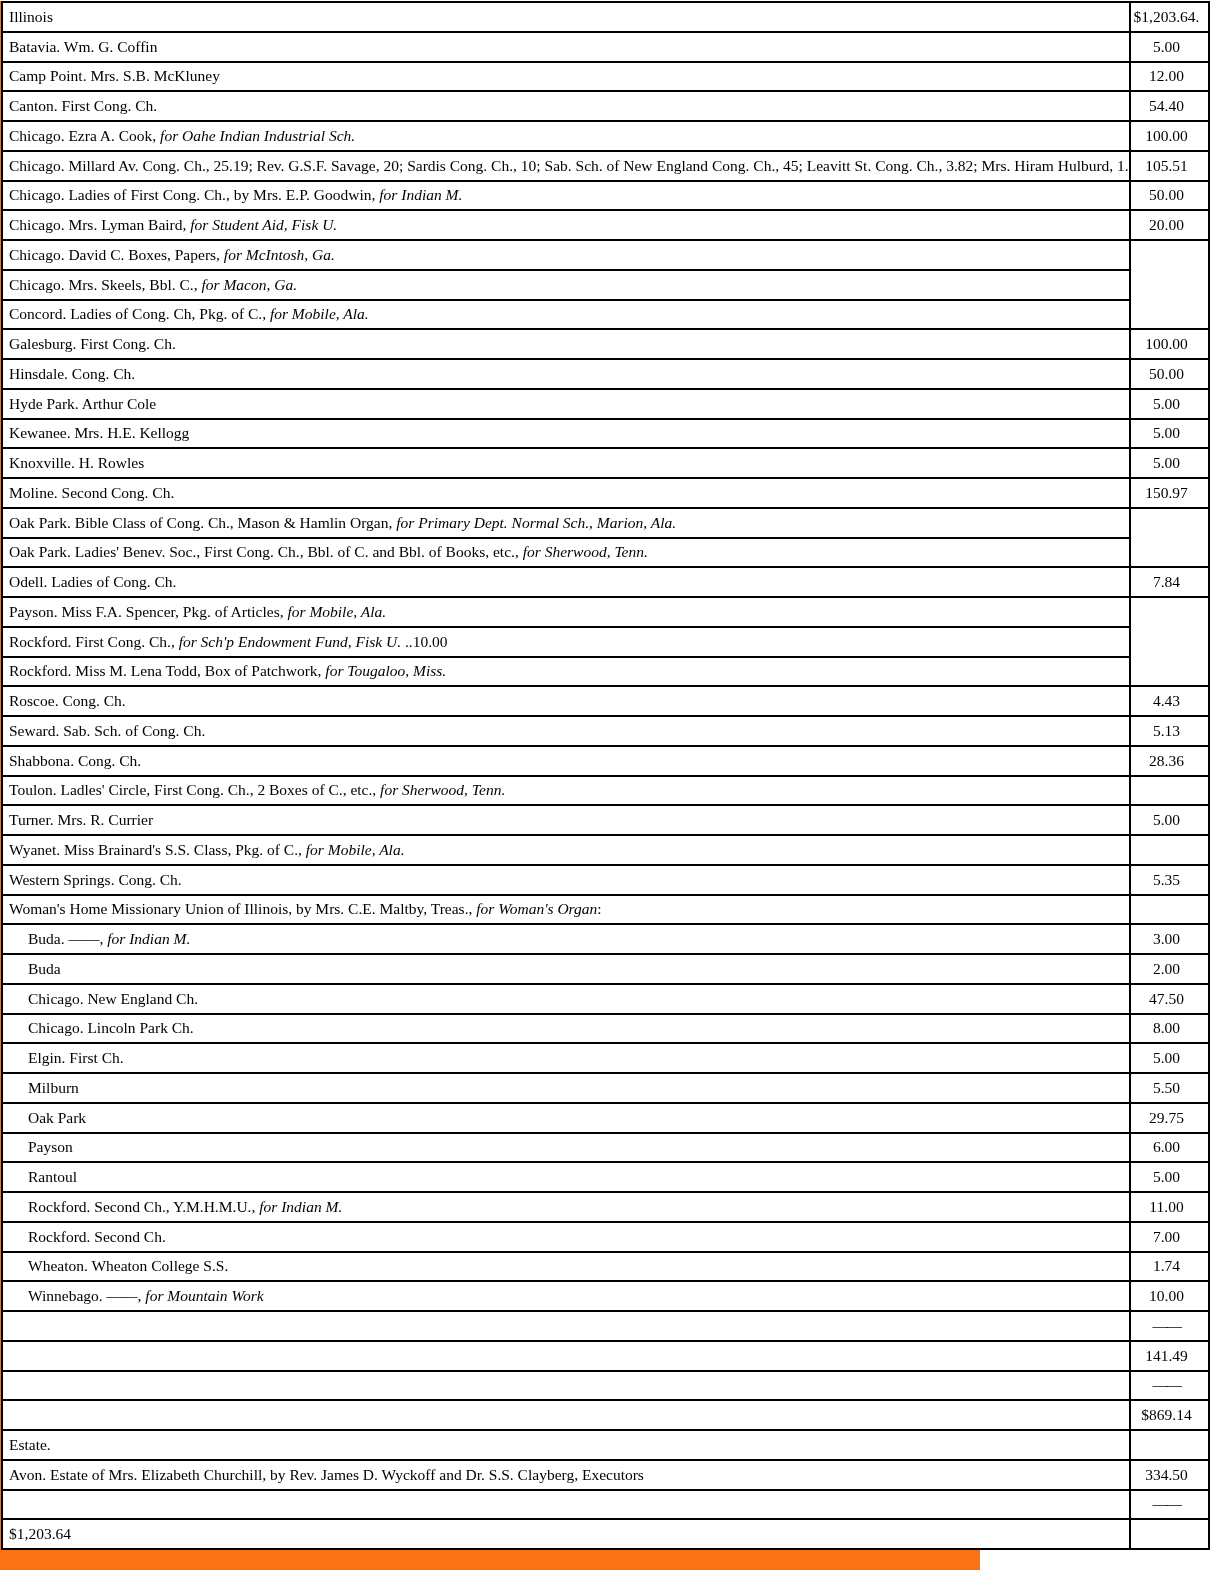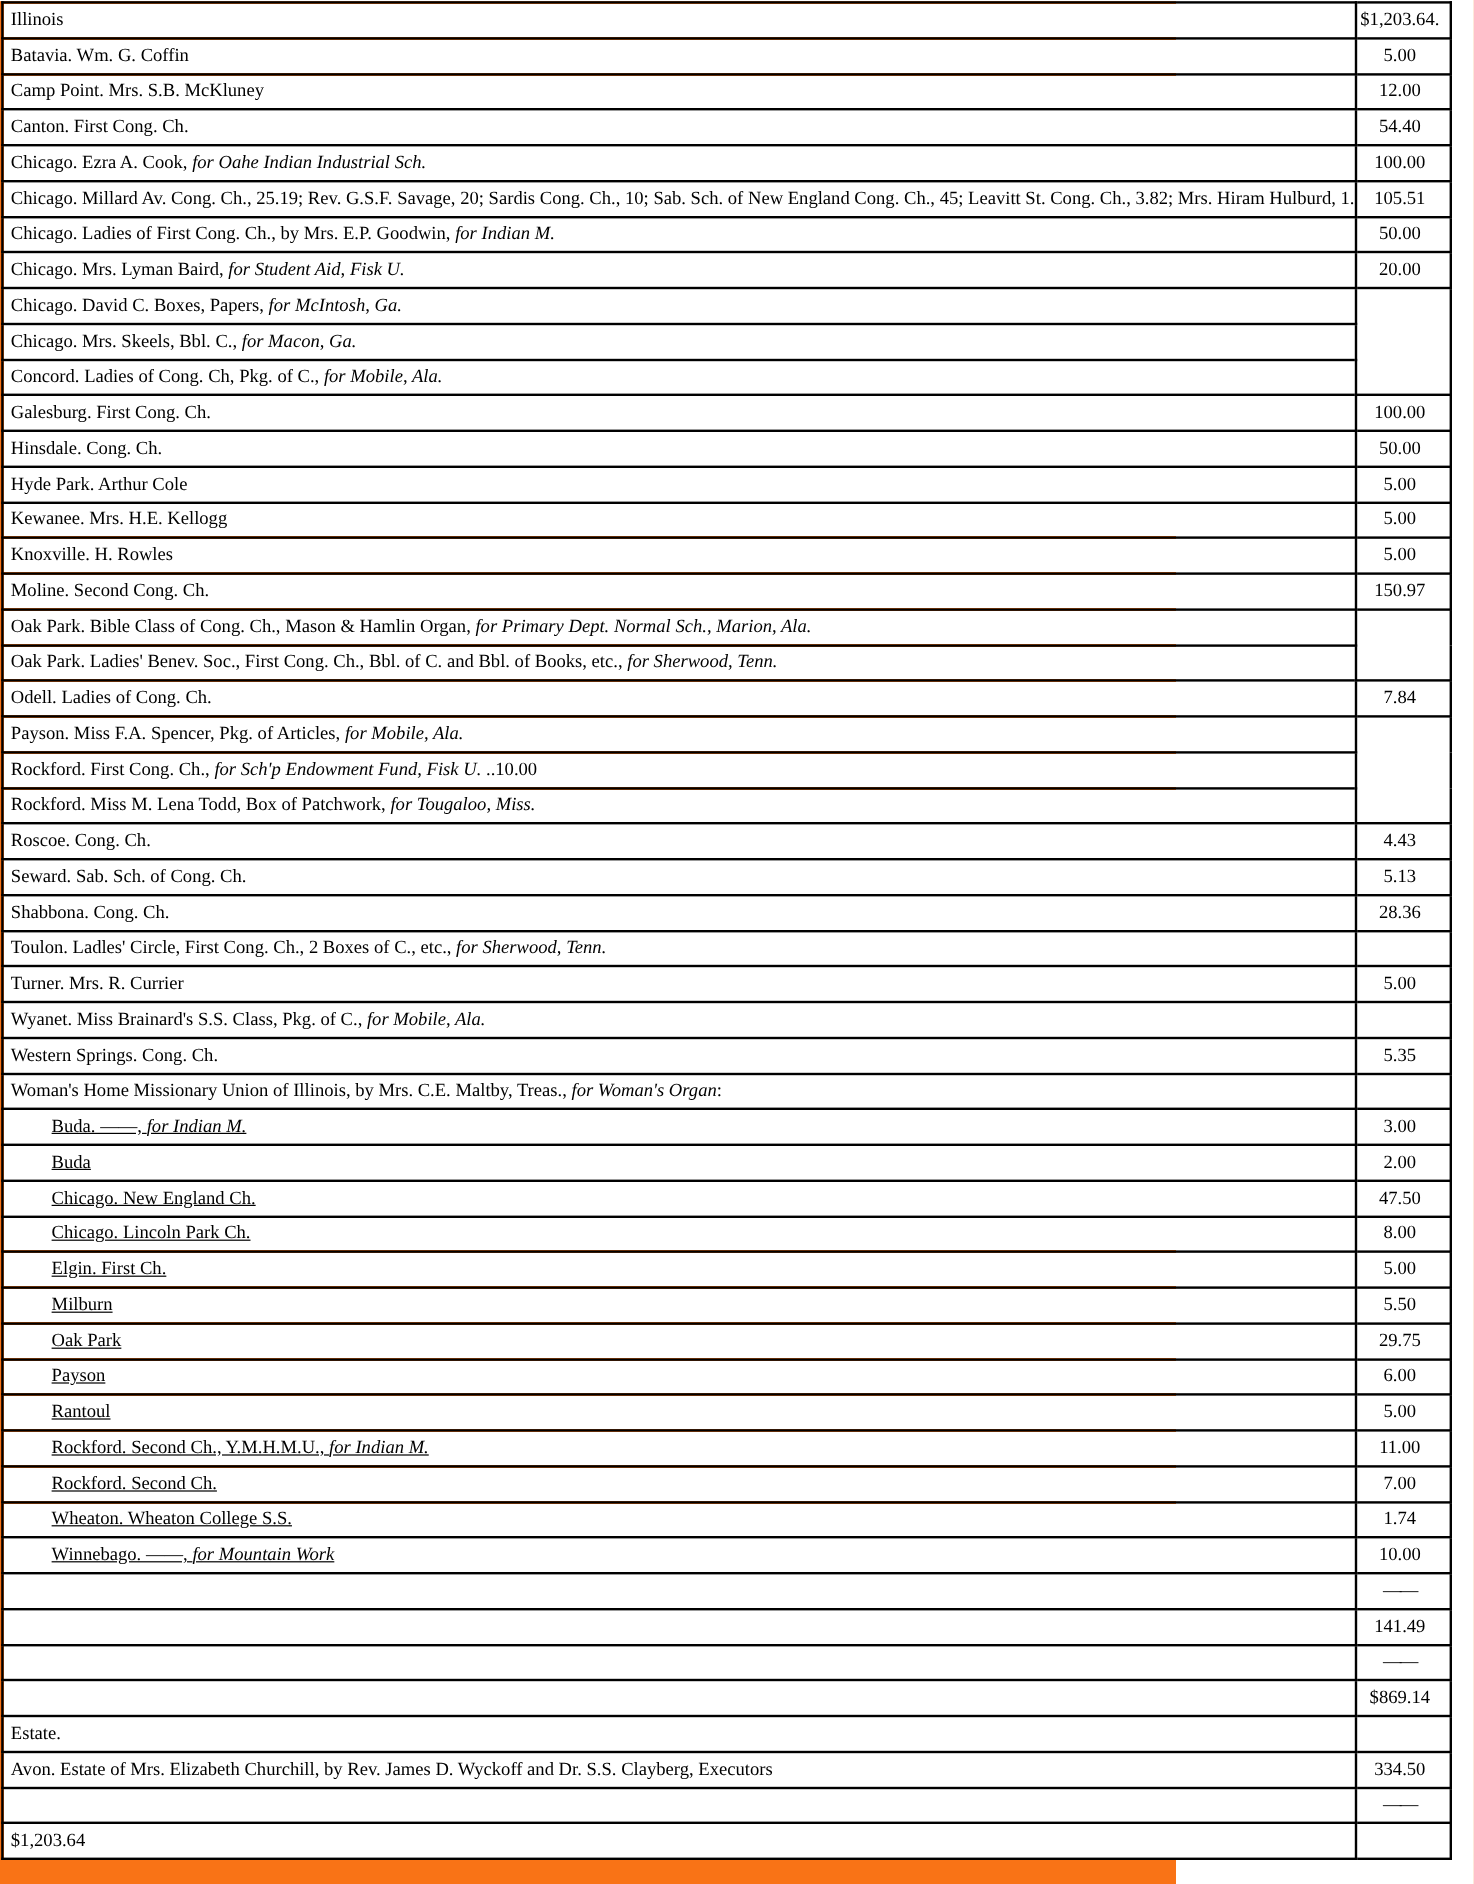--- a/index.html
+++ b/index.html
@@ -34,22 +34,21 @@
     vertical-align: middle;
     overflow: hidden;
     background: #ffffff;
   }
   td.desc {
     padding-left: 6px;
     white-space: nowrap;
     text-align: left;
   }
   td.desc.indent {
-    padding-left: 40px;
-    text-decoration: underline;
+    padding-left: 25px;
   }
   td.amount {
     text-align: center;
     padding-right: 6px;
     white-space: nowrap;
   }
   td.amount.dash {
     letter-spacing: -1.5px;
     font-size: 15.5px;
   }

